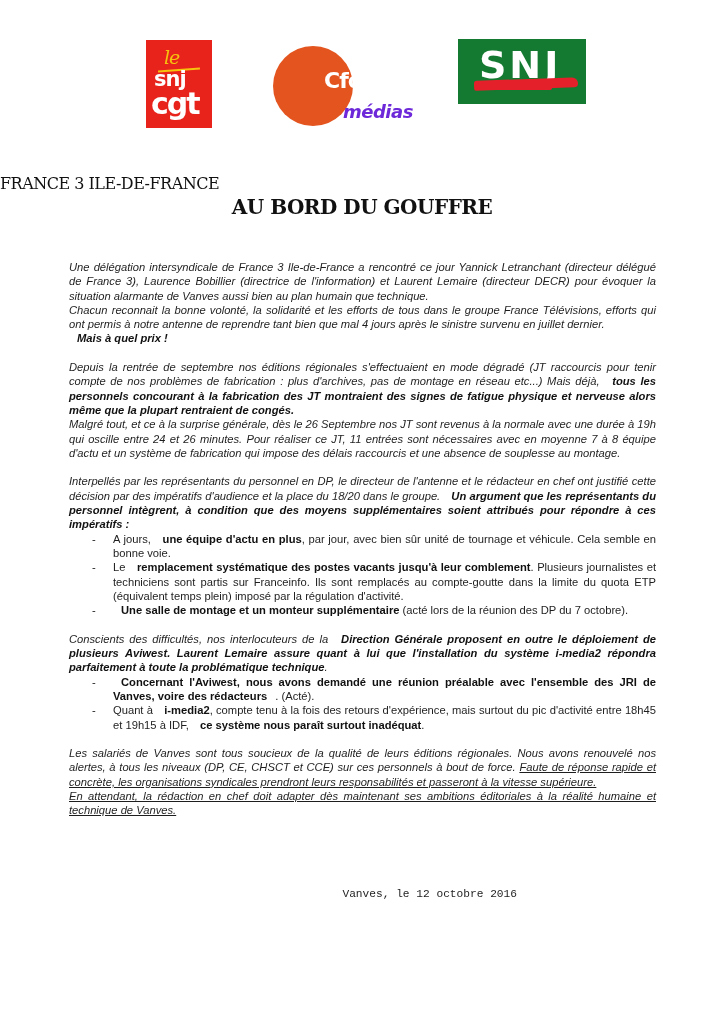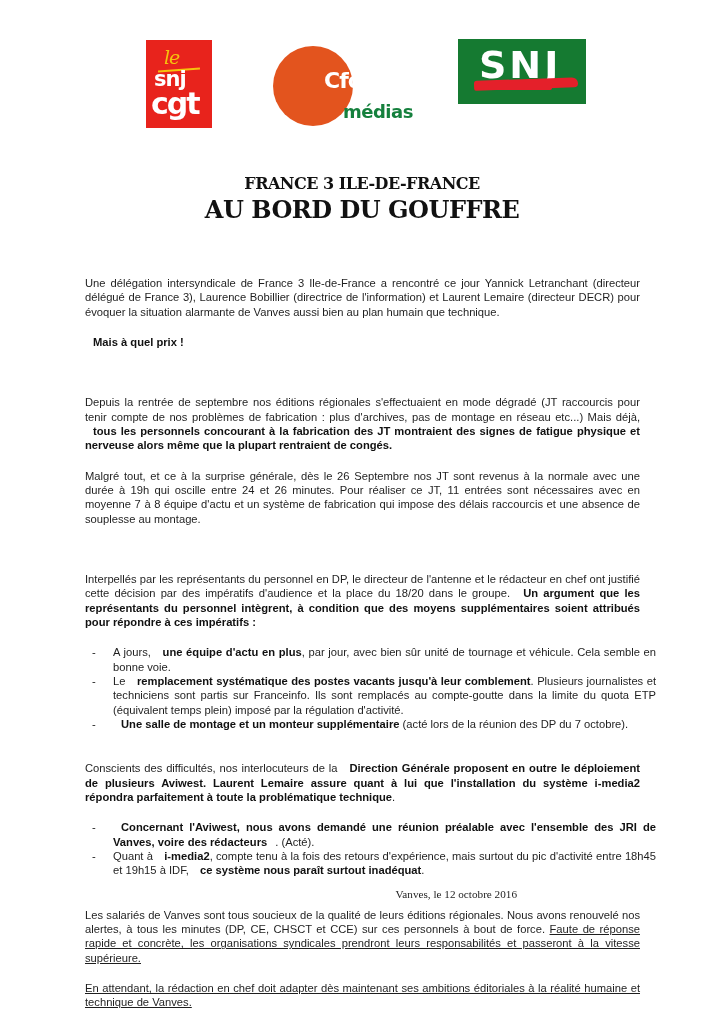--- a/index.html
+++ b/index.html
@@ -9,41 +9,41 @@
   
   .logo-cgt { position: absolute; left: 146px; top: 40px; width: 66px; height: 88px; background: #e8231c; }
   .logo-cgt .le { position: absolute; left: 18px; top: 6px; font-family: "DejaVu Serif", serif; font-style: italic; font-size: 19px; color: #f6c20d; letter-spacing: -1px; }
   .logo-cgt .le-line { position: absolute; left: 12px; top: 29px; width: 42px; height: 2px; background: #f6c20d; transform: rotate(-4deg); }
   .logo-cgt .snj { position: absolute; left: 8px; top: 28px; font-family: "DejaVu Sans", sans-serif; font-weight: bold; font-size: 21px; color: #fff; letter-spacing: -1px; line-height: 22px; }
   .logo-cgt .cgt { position: absolute; left: 5px; top: 47px; font-family: "DejaVu Sans", sans-serif; font-weight: bold; font-size: 30px; color: #fff; letter-spacing: -2px; line-height: 34px; }
 
   .logo-cfdt { position: absolute; left: 273px; top: 46px; width: 150px; height: 82px; }
   .logo-cfdt .circle { position: absolute; left: 0; top: 0; width: 80px; height: 80px; border-radius: 50%; background: #e3541e; }
   .logo-cfdt .cfdt { position: absolute; left: 7px; top: 22px; font-family: "DejaVu Sans", sans-serif; font-weight: bold; font-size: 22px; color: #fff; letter-spacing: -1px; margin-left: 44px; }
-  .logo-cfdt .medias { position: absolute; left: 70px; top: 55px; font-family: "DejaVu Sans", sans-serif; font-weight: bold; font-size: 18px; color: #15803d; letter-spacing: -0.5px; }
+  .logo-cfdt .medias { position: absolute; left: 70px; top: 55px; font-family: "DejaVu Sans", sans-serif; font-weight: bold; font-style: italic; font-size: 18px; color: #6d28d9; letter-spacing: -0.5px; }
 
   .logo-snj { position: absolute; left: 458px; top: 39px; width: 128px; height: 65px; background: #157a31; }
   .logo-snj .snj { position: absolute; left: 21px; top: 4px; font-family: "DejaVu Sans", sans-serif; font-weight: bold; font-size: 38px; color: #fff; letter-spacing: 3px; }
   .logo-snj .swoosh { position: absolute; left: 16px; top: 40px; width: 104px; height: 10px; background: #e4202a; border-radius: 3px 6px 4px 2px; transform: rotate(-2deg); }
   .logo-snj .swoosh2 { position: absolute; left: 30px; top: 46px; width: 64px; height: 5px; background: #e4202a; border-radius: 2px; }
 
   
-  .title1 { position: absolute; left: 0; width: 724px; top: 174px; text-align: center; font-family: "DejaVu Serif", serif; font-weight: bold; font-size: 16px; color: #111; letter-spacing: -0.5px; }
-  .title2 { position: absolute; left: 0; width: 724px; top: 195px; text-align: center; font-family: "DejaVu Serif", serif; font-weight: bold; font-size: 24px; color: #111; letter-spacing: -0.5px; }
+  .title1 { position: absolute; left: 0; width: 724px; top: 174px; font-family: "DejaVu Serif", serif; font-weight: normal; font-size: 16px; color: #111; letter-spacing: -0.5px; }
+  .title2 { position: absolute; left: 0; width: 724px; top: 195px; text-align: center; font-family: "DejaVu Serif", serif; font-weight: bold; font-size: 20px; color: #111; letter-spacing: -0.5px; }
 
   
   .body-text { position: absolute; left: 69px; top: 260px; width: 587px; font-family: "Liberation Sans", sans-serif; font-size: 11.2px; line-height: 14.3px; color: #1e1e1e; text-align: justify; }
-  .body-text p { margin: 16px; }
+  .body-text p { margin: 0; font-style: italic; }
   .gap { height: 14.3px; }
   .b { font-weight: bold; color: #111; padding-left: 8px; }
   .u { text-decoration: underline; }
   ul.dash { list-style: none; margin: 0; padding: 0; }
   ul.dash li { position: relative; padding-left: 44px; }
   ul.dash li .dash-mark { position: absolute; left: 23px; top: 0; }
-  .signature { position: absolute; right: 69px; top: 888px; font-family: Liberation Serif, serif; font-size: 11.2px; color: #1e1e1e; }
+  .signature { position: absolute; right: 69px; top: 888px; font-family: Liberation Mono, monospace; font-size: 11.2px; color: #1e1e1e; }
 </style>
 </head>
 <body>
 
 <div class="page">
 
   <div class="logo-cgt">
     <span class="le">le</span>
     <span class="le-line"></span>
     <span class="snj">snj</span>
@@ -61,20 +61,21 @@
     <span class="swoosh"></span>
     <span class="swoosh2"></span>
   </div>
 
   <div class="title1">FRANCE 3 ILE-DE-FRANCE</div>
   <div class="title2">AU BORD DU GOUFFRE</div>
 
   <div class="body-text">
 
     <p>Une délégation intersyndicale de France 3 Ile-de-France a rencontré ce jour Yannick Letranchant (directeur délégué de France 3), Laurence Bobillier (directrice de l'information) et Laurent Lemaire (directeur DECR) pour évoquer la situation alarmante de Vanves aussi bien au plan humain que technique.</p>
+    <p>Chacun reconnait la bonne volonté, la solidarité et les efforts de tous dans le groupe France Télévisions, efforts qui ont permis à notre antenne de reprendre tant bien que mal 4 jours après le sinistre survenu en juillet dernier.</p>
     <p class="b">Mais à quel prix !</p>
 
     <div class="gap"></div>
 
     <p><span>Depuis la rentrée de septembre nos éditions régionales s'effectuaient en mode dégradé (JT raccourcis pour tenir compte de nos problèmes de fabrication : plus d'archives, pas de montage en réseau etc...) Mais déjà, </span><span class="b">tous les personnels concourant à la fabrication des JT montraient des signes de fatigue physique et nerveuse alors même que la plupart rentraient de congés.</span></p>
     <p>Malgré tout, et ce à la surprise générale, dès le 26 Septembre nos JT sont revenus à la normale avec une durée à 19h qui oscille entre 24 et 26 minutes. Pour réaliser ce JT, 11 entrées sont nécessaires avec en moyenne 7 à 8 équipe d'actu et un système de fabrication qui impose des délais raccourcis et une absence de souplesse au montage.</p>
 
     <div class="gap"></div>
 
     <p><span>Interpellés par les représentants du personnel en DP, le directeur de l'antenne et le rédacteur en chef ont justifié cette décision par des impératifs d'audience et la place du 18/20 dans le groupe. </span><span class="b">Un argument que les représentants du personnel intègrent, à condition que des moyens supplémentaires soient attribués pour répondre à ces impératifs :</span></p>
@@ -102,18 +103,18 @@
         <span></span><span class="b">Concernant l'Aviwest, nous avons demandé une réunion préalable avec l'ensemble des JRI de Vanves, voire des rédacteurs</span><span></span><span class="b"></span><span>. (Acté).</span>
       </li>
       <li>
         <span class="dash-mark">-</span>
         <span>Quant à </span><span class="b">i-media2</span><span>, compte tenu à la fois des retours d'expérience, mais surtout du pic d'activité entre 18h45 et 19h15 à IDF, </span><span class="b">ce système nous paraît surtout inadéquat</span><span>.</span>
       </li>
     </ul>
 
     <div class="gap"></div>
 
-    <p><span>Les salariés de Vanves sont tous soucieux de la qualité de leurs éditions régionales. Nous avons renouvelé nos alertes, à tous les minutes (DP, CE, CHSCT et CCE) sur ces personnels à bout de force. </span><span class="u">Faute de réponse rapide et concrète, les organisations syndicales prendront leurs responsabilités et passeront à la vitesse supérieure.</span></p>
+    <p><span>Les salariés de Vanves sont tous soucieux de la qualité de leurs éditions régionales. Nous avons renouvelé nos alertes, à tous les niveaux (DP, CE, CHSCT et CCE) sur ces personnels à bout de force. </span><span class="u">Faute de réponse rapide et concrète, les organisations syndicales prendront leurs responsabilités et passeront à la vitesse supérieure.</span></p>
     <p class="u">En attendant, la rédaction en chef doit adapter dès maintenant ses ambitions éditoriales à la réalité humaine et technique de Vanves.</p>
   </div>
 
   <div class="signature">Vanves, le 12 octobre 2016</div>
 </div>
 
 </body></html>

